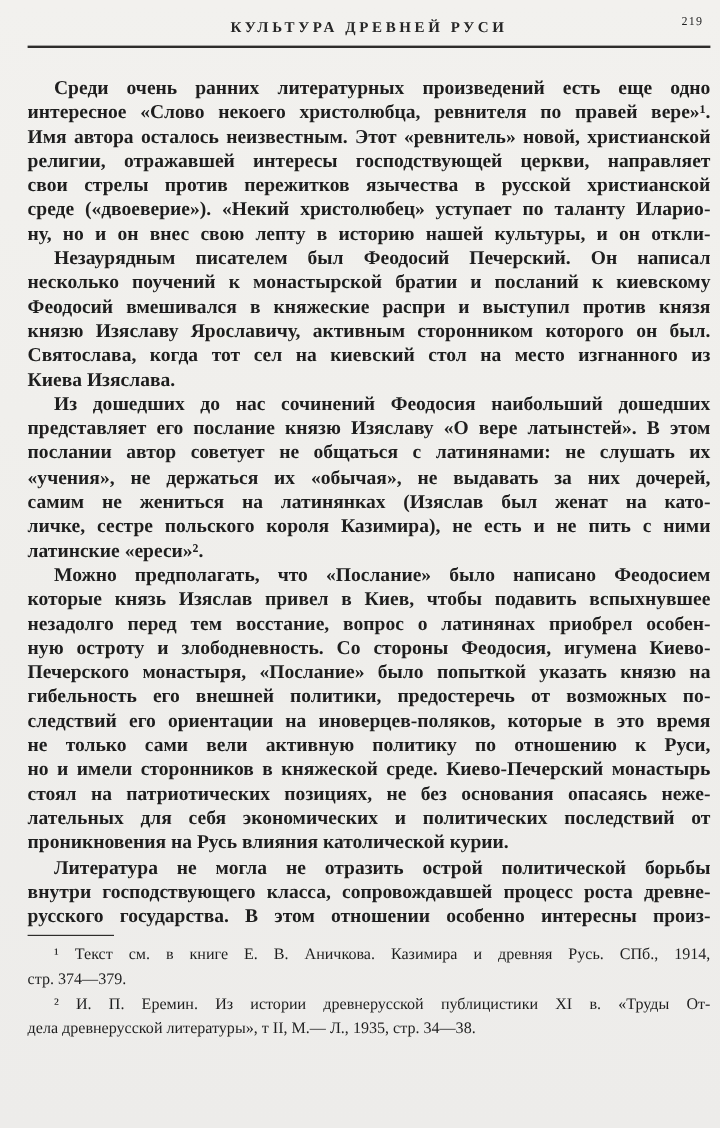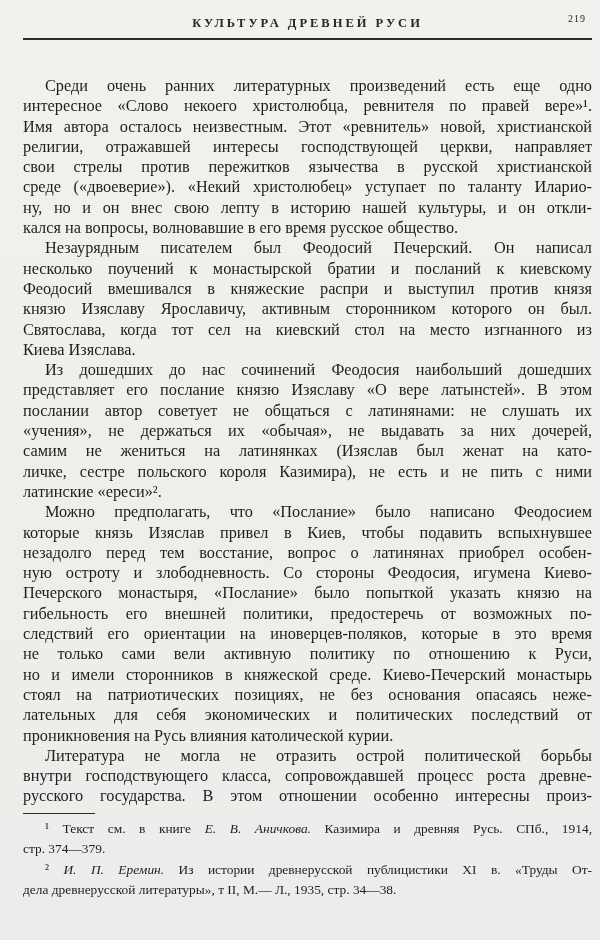--- a/index.html
+++ b/index.html
@@ -39,35 +39,36 @@
     font-size: 10px;
     letter-spacing: 1px;
     color: #1f1f1f;
   }
   .header-rule {
     margin-top: 5px;
     border-top: 2px solid #2e2d2b;
     height: 0;
   }
   .body-block {
-    margin-top: 36px;
+    margin-top: 23px;
+    font-weight: bold;
   }
   .para { margin: 0; }
   .para.body .line {
     font-size: 16.3px;
     line-height: 20.3px;
     white-space: nowrap;
   }
   .line.j {
     white-space: normal;
     text-align: justify;
     text-align-last: justify;
   }
   .line .ind-sp { display: inline-block; width: 22px; }
-  .it { font-style: italic; }
+  .it { }
   .footnote-separator {
     margin-top: 6px;
     margin-bottom: 5px;
     width: 72px;
     border-top: 1.6px solid #2e2d2b;
     height: 0;
   }
   .para.footnote .line {
     font-size: 13.4px;
     line-height: 20.6px;
@@ -90,21 +91,20 @@
 
     <div class="body-block" id="body-block">
         <div class="para body">
           <div class="line j"><span class="ind-sp"></span><span>Среди очень ранних литературных произведений есть еще одно</span></div>
           <div class="line j"><span>интересное «Слово некоего христолюбца, ревнителя по правей вере»¹.</span></div>
           <div class="line j"><span>Имя автора осталось неизвестным. Этот «ревнитель» новой, христианской</span></div>
           <div class="line j"><span>религии, отражавшей интересы господствующей церкви, направляет</span></div>
           <div class="line j"><span>свои стрелы против пережитков язычества в русской христианской</span></div>
           <div class="line j"><span>среде («двоеверие»). «Некий христолюбец» уступает по таланту Иларио-</span></div>
           <div class="line j"><span>ну, но и он внес свою лепту в историю нашей культуры, и он откли-</span></div>
-          <div class="line"><span>кался на вопросы, волновавшие в его время русское общество.</span></div>
         </div>
         <div class="para body">
           <div class="line j"><span class="ind-sp"></span><span>Незаурядным писателем был Феодосий Печерский. Он написал</span></div>
           <div class="line j"><span>несколько поучений к монастырской братии и посланий к киевскому</span></div>
           <div class="line j"><span>Феодосий вмешивался в княжеские распри и выступил против князя</span></div>
           <div class="line j"><span>князю Изяславу Ярославичу, активным сторонником которого он был.</span></div>
           <div class="line j"><span>Святослава, когда тот сел на киевский стол на место изгнанного из</span></div>
           <div class="line"><span>Киева Изяслава.</span></div>
         </div>
         <div class="para body">

